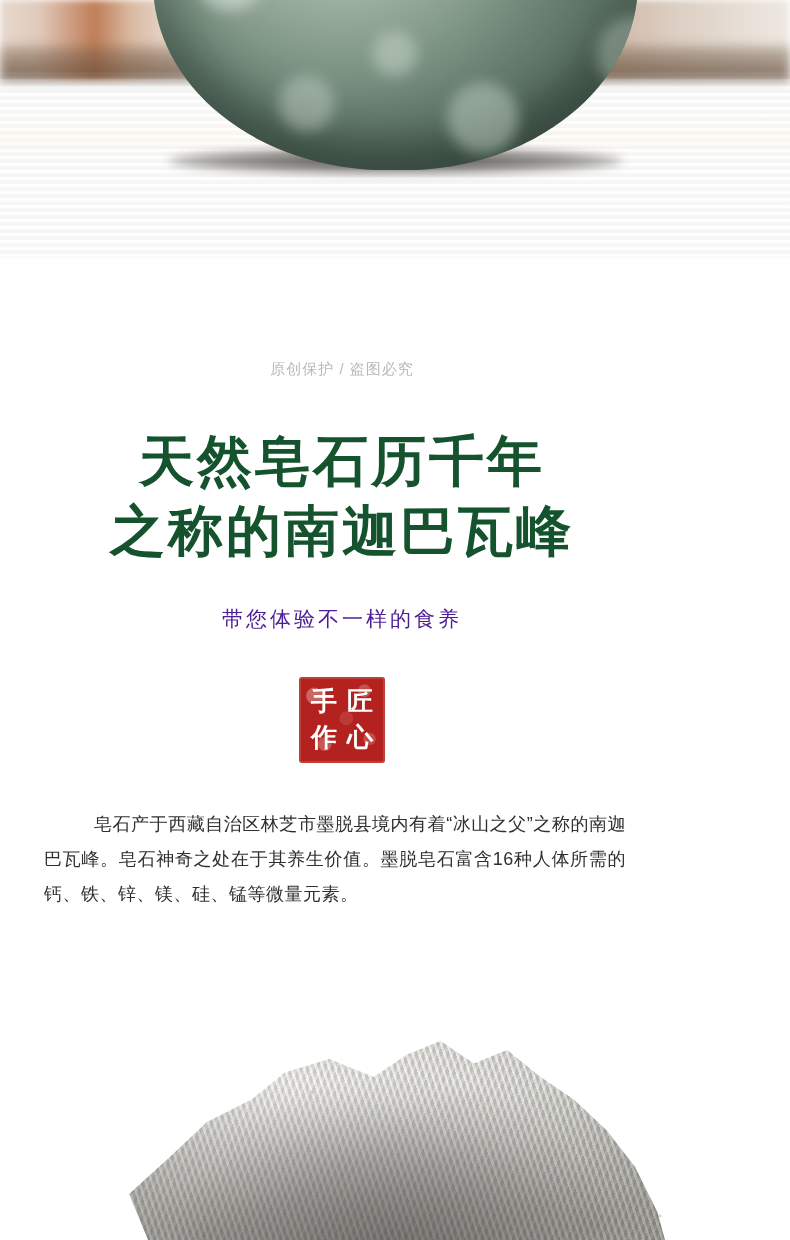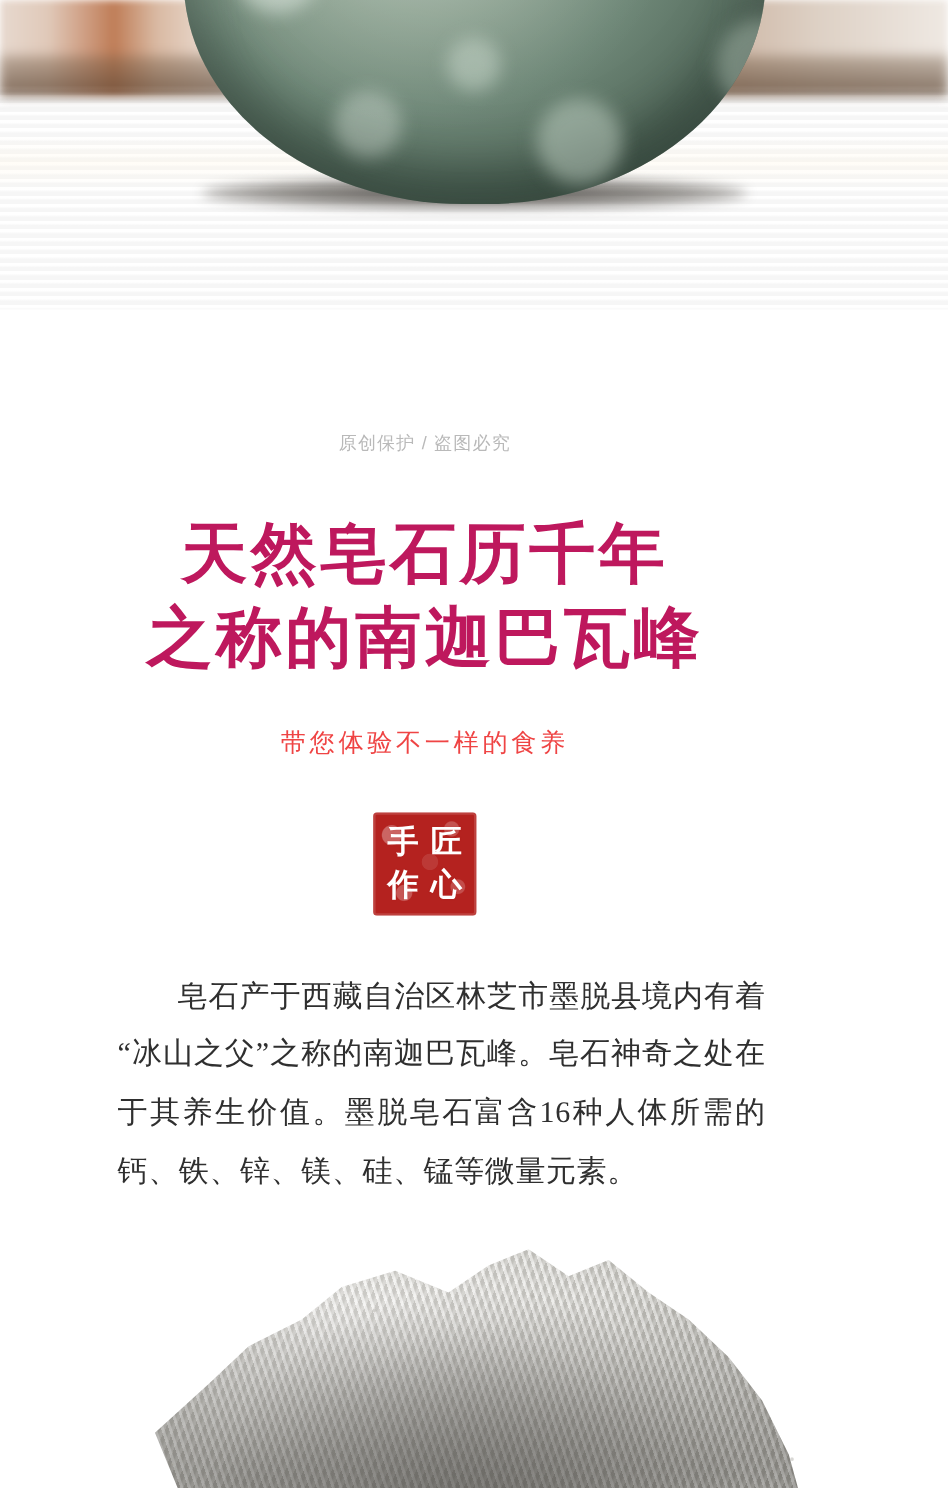--- a/index.html
+++ b/index.html
@@ -118,49 +118,49 @@
     width: 455px;
     height: 26px;
     border-radius: 50%;
     background: radial-gradient(ellipse at 50% 50%, rgba(24,20,14,0.78) 0%, rgba(34,28,20,0.45) 55%, rgba(60,50,36,0) 100%);
     filter: blur(5px);
   }
 
   
   .content {
     position: absolute;
-    left: 12px;
+    left: 0;
     top: 258px;
     width: 684px;
   }
   .copyright-note {
     text-align: center;
     color: #b9b9b9;
     font-size: 15px;
     letter-spacing: 1px;
     margin-top: 102px;
     font-family: "Liberation Sans", sans-serif;
   }
   .headline {
     margin-top: 48px;
     text-align: center;
-    color: #be185d;
+    color: #14532d;
     font-family: "Liberation Serif", "DejaVu Serif", serif;
     font-weight: 700;
     font-size: 55px;
     line-height: 1.28;
     letter-spacing: 3px;
   }
   .headline .line {
     display: block;
   }
   .subhead {
     margin-top: 22px;
     text-align: center;
-    color: #ef4444;
+    color: #4c1d95;
     font-size: 21px;
     letter-spacing: 3px;
     font-family: "Liberation Sans", sans-serif;
   }
 
   
   .seal-wrap {
     margin-top: 44px;
     display: flex;
     justify-content: center;
@@ -201,24 +201,24 @@
     font-family: "Liberation Serif", "DejaVu Serif", serif;
     font-weight: 700;
     font-size: 26px;
     line-height: 1;
     color: #ffffff;
     text-shadow: 0 0 1px rgba(180,34,31,0.6);
   }
 
   
   .body-copy {
-    margin: 44px 58px 0 86px;
+    margin: 44px 58px 0 44px;
     color: #2f2f2f;
-    font-family: Liberation Serif, serif;
-    font-size: 25px;
+    font-family: Liberation Sans, sans-serif;
+    font-size: 18px;
     line-height: 1.95;
     text-indent: 50px;
     text-align: justify;
     letter-spacing: 0.5px;
   }
 
   
   .bottom-photo {
     position: absolute;
     left: 0;

